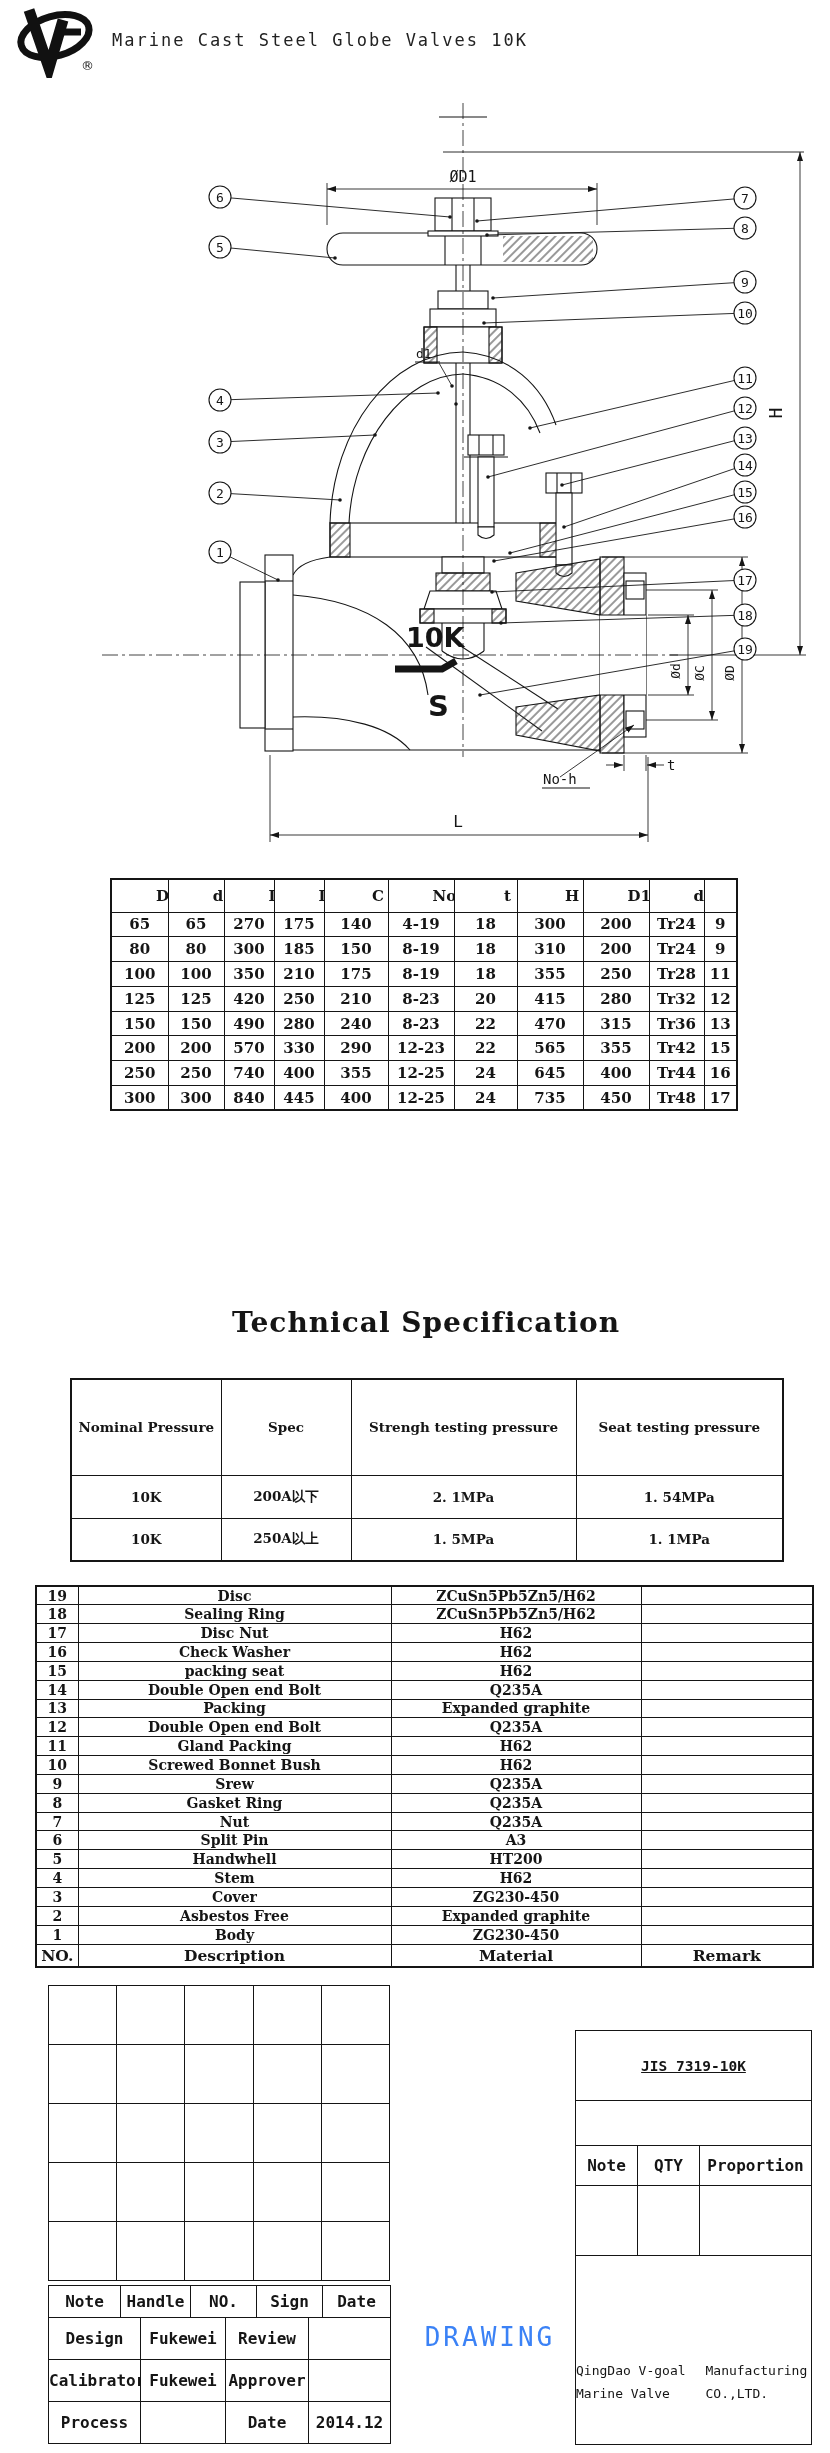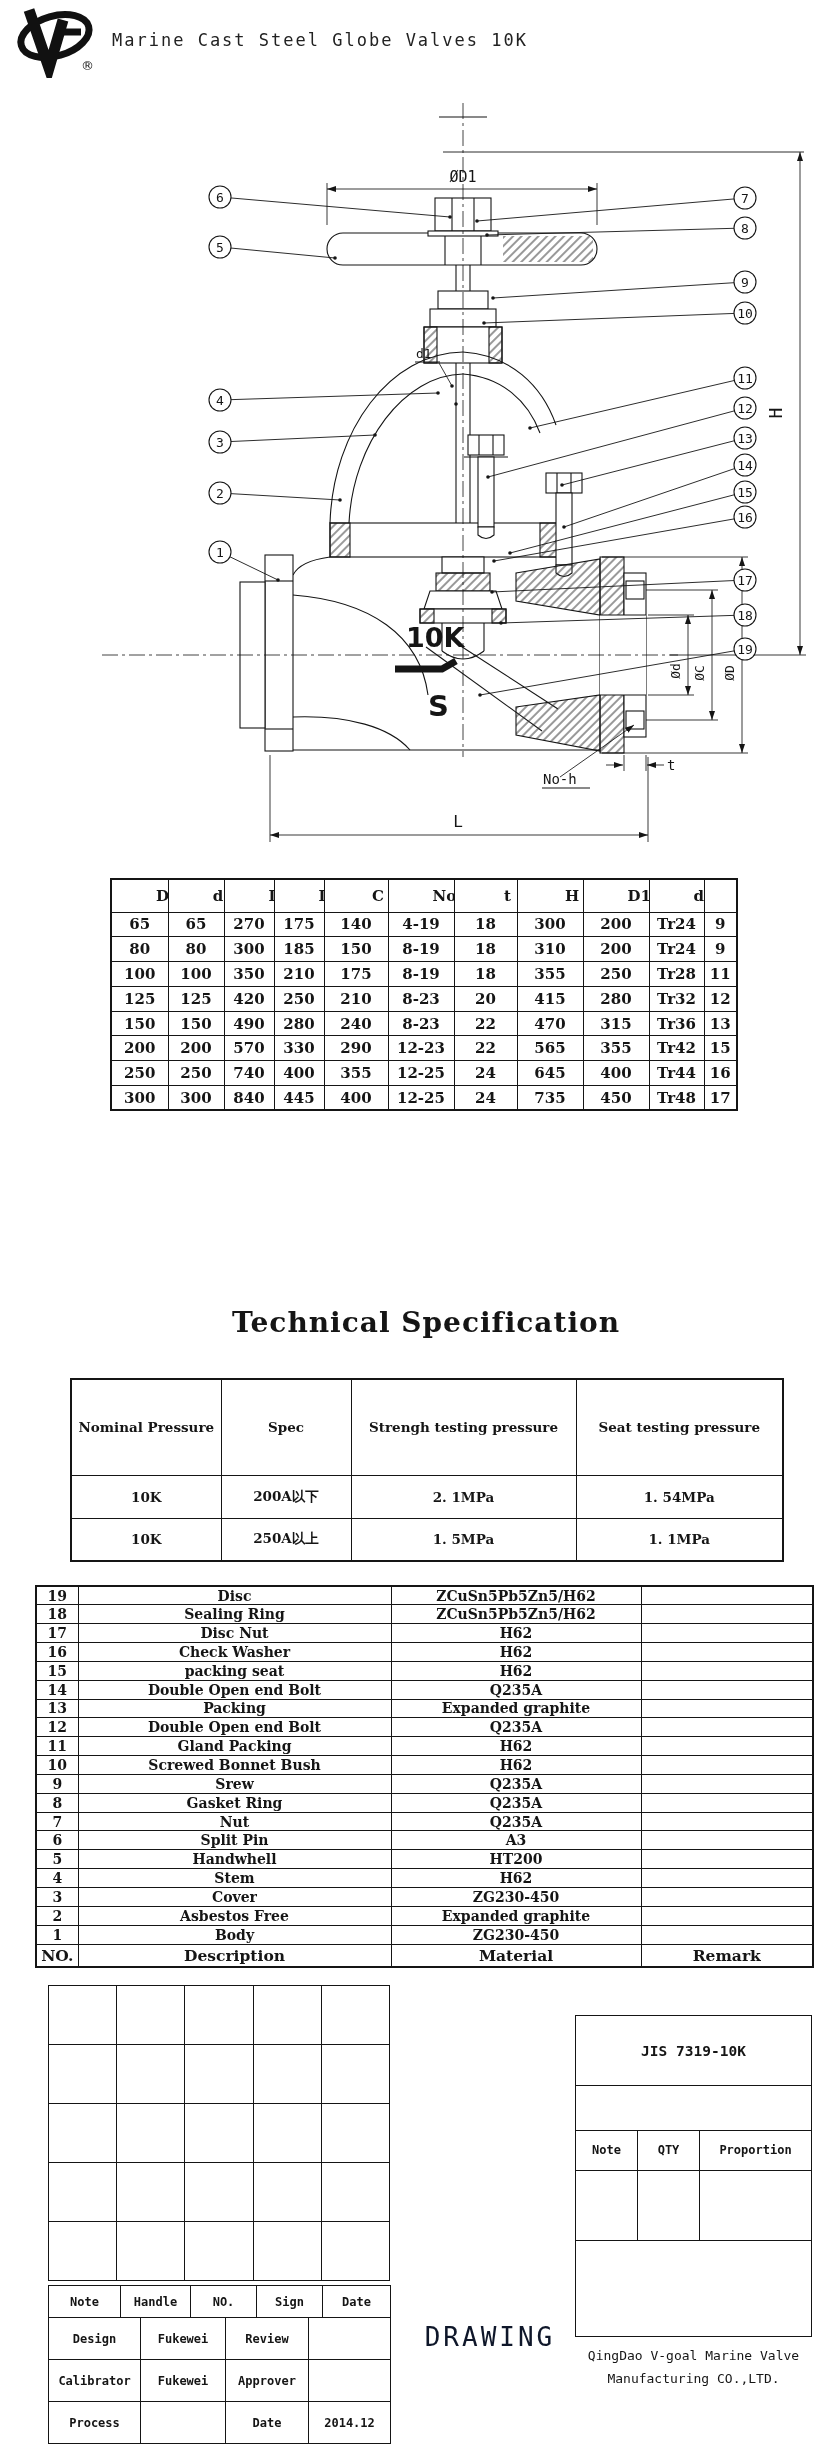--- a/index.html
+++ b/index.html
@@ -25,40 +25,40 @@
   .t-spec td{font-size:13.5px;}
   .t-spec thead td{height:96px;}
   .t-spec tbody td{height:43px;}
   
   .t-parts{left:35px;top:1585px;width:777px;border:2px solid #151515;}
   .t-parts td{font-size:14px;}
   .t-parts tbody td{height:18.85px;}
   .t-parts tfoot td{height:23px;font-size:15.5px;}
   
   #tblock{left:48px;top:1985px;width:764px;height:460px;}
-  #tblock td{font-family:"DejaVu Sans Mono",monospace;font-weight:bold;font-size:12px;}
+  #tblock td{font-family:"DejaVu Sans Mono",monospace;font-weight:bold;font-size:16px;}
   .t-grid{left:0;top:0;width:342px;}
   .t-grid td{height:59px;}
   .t-note{left:0;top:300px;width:342px;}
   .t-note td{height:32px;}
   .t-sign{left:0;top:332px;width:342px;}
   .t-sign td{height:42px;}
   #drawing-label{left:385px;top:2322px;width:210px;text-align:center;
-      font-size:26px;letter-spacing:3px;color:#0f172a;}
-  #rblock{left:527px;top:30px;width:237px;height:322px;border:1.5px solid #151515;box-sizing:border-box;}
+      font-size:26px;letter-spacing:3px;color:#3b82f6;}
+  #rblock{left:527px;top:45px;width:237px;height:415px;border:1.5px solid #151515;box-sizing:border-box;text-decoration:underline;}
   .rb-row{box-sizing:border-box;border-bottom:1.5px solid #151515;width:100%;
       display:flex;align-items:center;justify-content:center;}
   #rb-jis{height:70px;font-weight:bold;font-size:14.5px;}
   #rb-sp1{height:45px;}
   .t-qty{left:0;top:115px;width:234px;}
   .t-qty td{height:40px;}
   .t-qty .empty td{height:70px;}
   #rb-total{position:absolute;left:0;top:225px;height:65px;font-weight:bold;font-size:13.5px;}
   #rb-co{position:absolute;left:0;top:290px;height:122px;border-bottom:none;
-      flex-direction:column;font-size:13px;line-height:1.8;}
+      font-size:13px;line-height:1.8;}
   svg text{fill:#151515;}
 </style>
 </head>
 <body>
 
 <div id="page">
 
   <div class="abs" style="left:13px;top:4px;">
     <svg width="88" height="74" viewBox="0 0 88 74">
       <ellipse cx="42" cy="32" rx="35" ry="20" transform="rotate(-16 42 32)" fill="none" stroke="#111" stroke-width="7"></ellipse>

